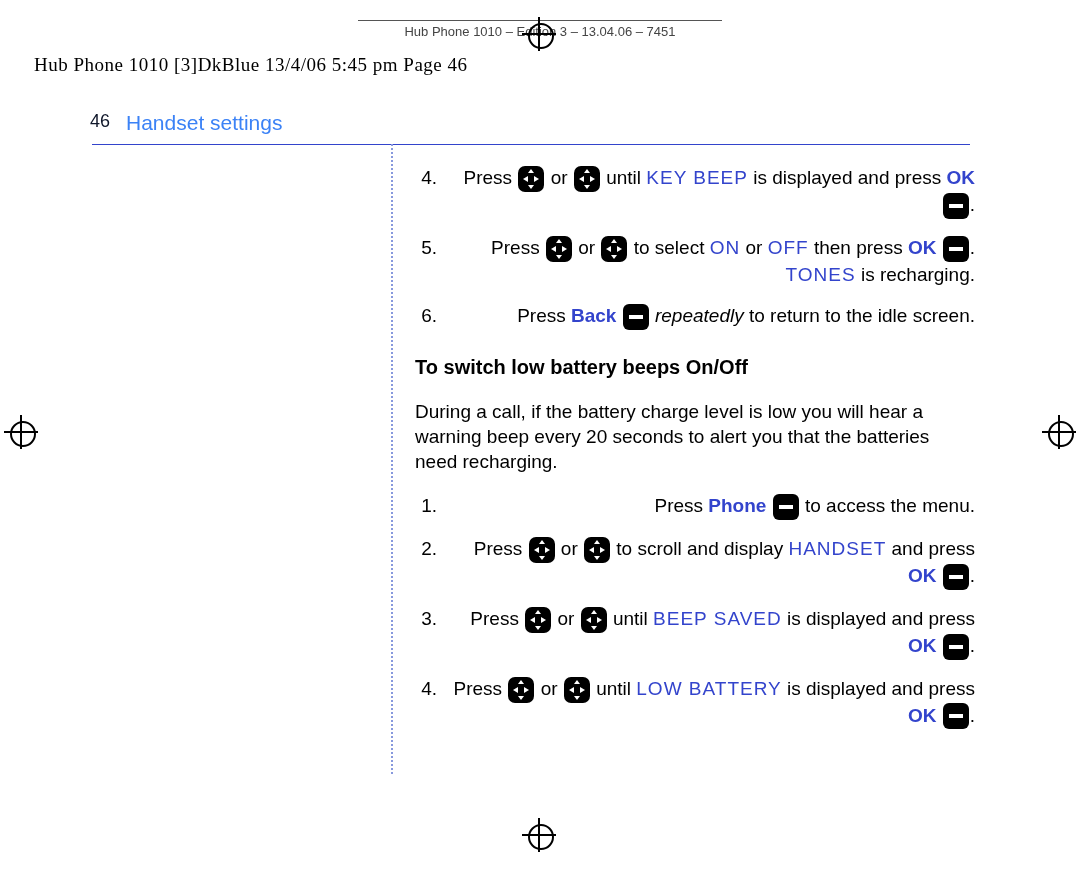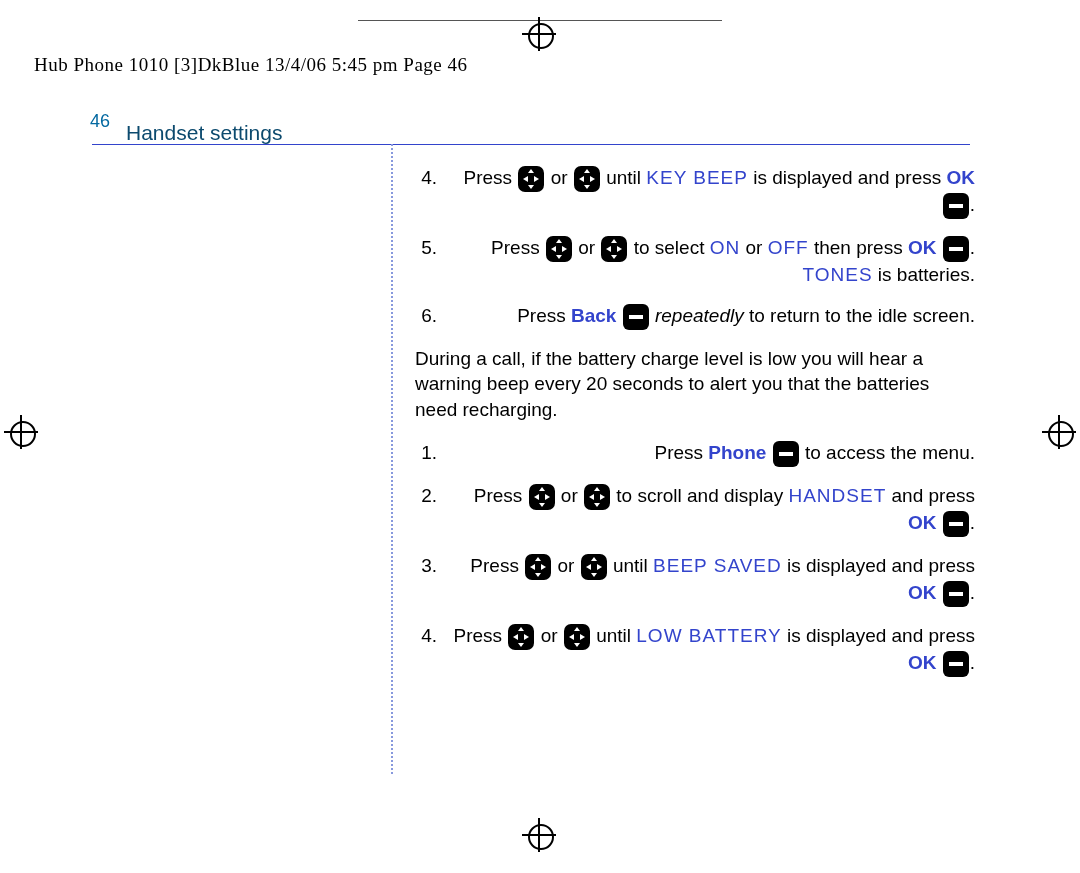--- a/index.html
+++ b/index.html
@@ -18,23 +18,23 @@
   .regmark .hv{position:absolute;left:0;top:16px;width:34px;height:0;border-top:2px solid #000;}
   .regmark .vv{position:absolute;left:16px;top:0;width:0;height:34px;border-left:2px solid #000;}
 
   .regmark.top   {left:522px;top:17px;}
   .regmark.left  {left:4px;  top:415px;}
   .regmark.right {left:1042px;top:415px;}
   .regmark.bottom{left:522px;top:818px;}
 
   
   .pgnum-corner{position:absolute;left:90px;top:111px;
-    font-family:Verdana,Geneva,sans-serif;font-size:18px;color:#0369a1;}
+    font-family:Verdana,Geneva,sans-serif;font-size:18px;color:#0f172a;}
   .section-title{position:absolute;left:126px;top:111px;
-    font-family:Verdana,Geneva,sans-serif;font-size:21px;color:#0c4a6e;margin-top:10px;}
+    font-family:Verdana,Geneva,sans-serif;font-size:21px;color:#3b82f6;}
   .rule-top{position:absolute;left:92px;top:144px;width:878px;height:0;border-top:1px solid #3344cc;}
 
   
   .vdiv{position:absolute;left:391px;top:144px;width:0;height:630px;
     border-left:2px dotted #8899dd;}
 
   
   .body{position:absolute;left:415px;top:165px;width:560px;
     font-family:Verdana,Geneva,sans-serif;font-size:19px;line-height:1.33;}
   .body ol{margin:0;padding:0;list-style:none;}
@@ -64,20 +64,21 @@
   .softicon{display:inline-block;width:26px;height:26px;background:#000;border-radius:6px;
     position:relative;vertical-align:middle;margin:0 1px;}
   .softicon::before{content:"";position:absolute;left:6px;top:11px;width:14px;height:4px;background:#fff;}
 </style>
 </head>
 <body>
 <div class="page">
 
   <div class="jobline">Hub Phone 1010 [3]DkBlue  13/4/06  5:45 pm  Page 46</div>
   <div class="strike"></div>
+  <div class="jobline2">Hub Phone 1010 – Edition 3 – 13.04.06 – 7451</div>
 
   <div class="regmark top">
       <div class="c"></div>
       <div class="hv"></div>
       <div class="vv"></div>
     </div>
   <div class="regmark left">
       <div class="c"></div>
       <div class="hv"></div>
       <div class="vv"></div>
@@ -106,32 +107,33 @@
         <span class="txt">
           <span>Press </span><span class="navicon"><span class="u"></span><span class="d"></span></span><span> or </span><span class="navicon"><span class="u"></span><span class="d"></span></span> <span>until </span><span class="lcd">KEY BEEP</span><span> is displayed and press </span>
           <span class="bl">OK</span> <span class="softicon"></span><span>.</span>
         </span>
       </li>
 
       <li class="step">
         <span class="num">5.</span>
         <span class="txt">
           <span>Press </span><span class="navicon"><span class="u"></span><span class="d"></span></span><span> or </span><span class="navicon"><span class="u"></span><span class="d"></span></span> <span>to select </span><span class="lcd">ON</span><span> or </span><span class="lcd">OFF</span><span> then press </span><span class="bl">OK</span> <span class="softicon"></span><span>. </span>
-          <span class="lcd">TONES</span><span> is batteries.</span>
+          <span class="lcd">TONES</span><span> is recharging.</span>
         </span>
       </li>
 
       <li class="step">
         <span class="num">6.</span>
         <span class="txt">
           <span>Press </span><span class="bl">Back</span> <span class="softicon"></span><span class="ital"> repeatedly</span><span> to return to the idle screen.</span>
         </span>
       </li>
     </ol>
 
+    <div class="subhead">To switch low battery beeps On/Off</div>
 
     <div style="margin-bottom:18px;">During a call, if the battery charge level is low you will hear a warning beep every 20 seconds to alert you that the batteries need recharging.</div>
 
     <ol>
 
       <li class="step">
         <span class="num">1.</span>
         <span class="txt">
           <span>Press </span><span class="bl">Phone</span> <span class="softicon"></span><span> to access the menu.</span>
         </span>

